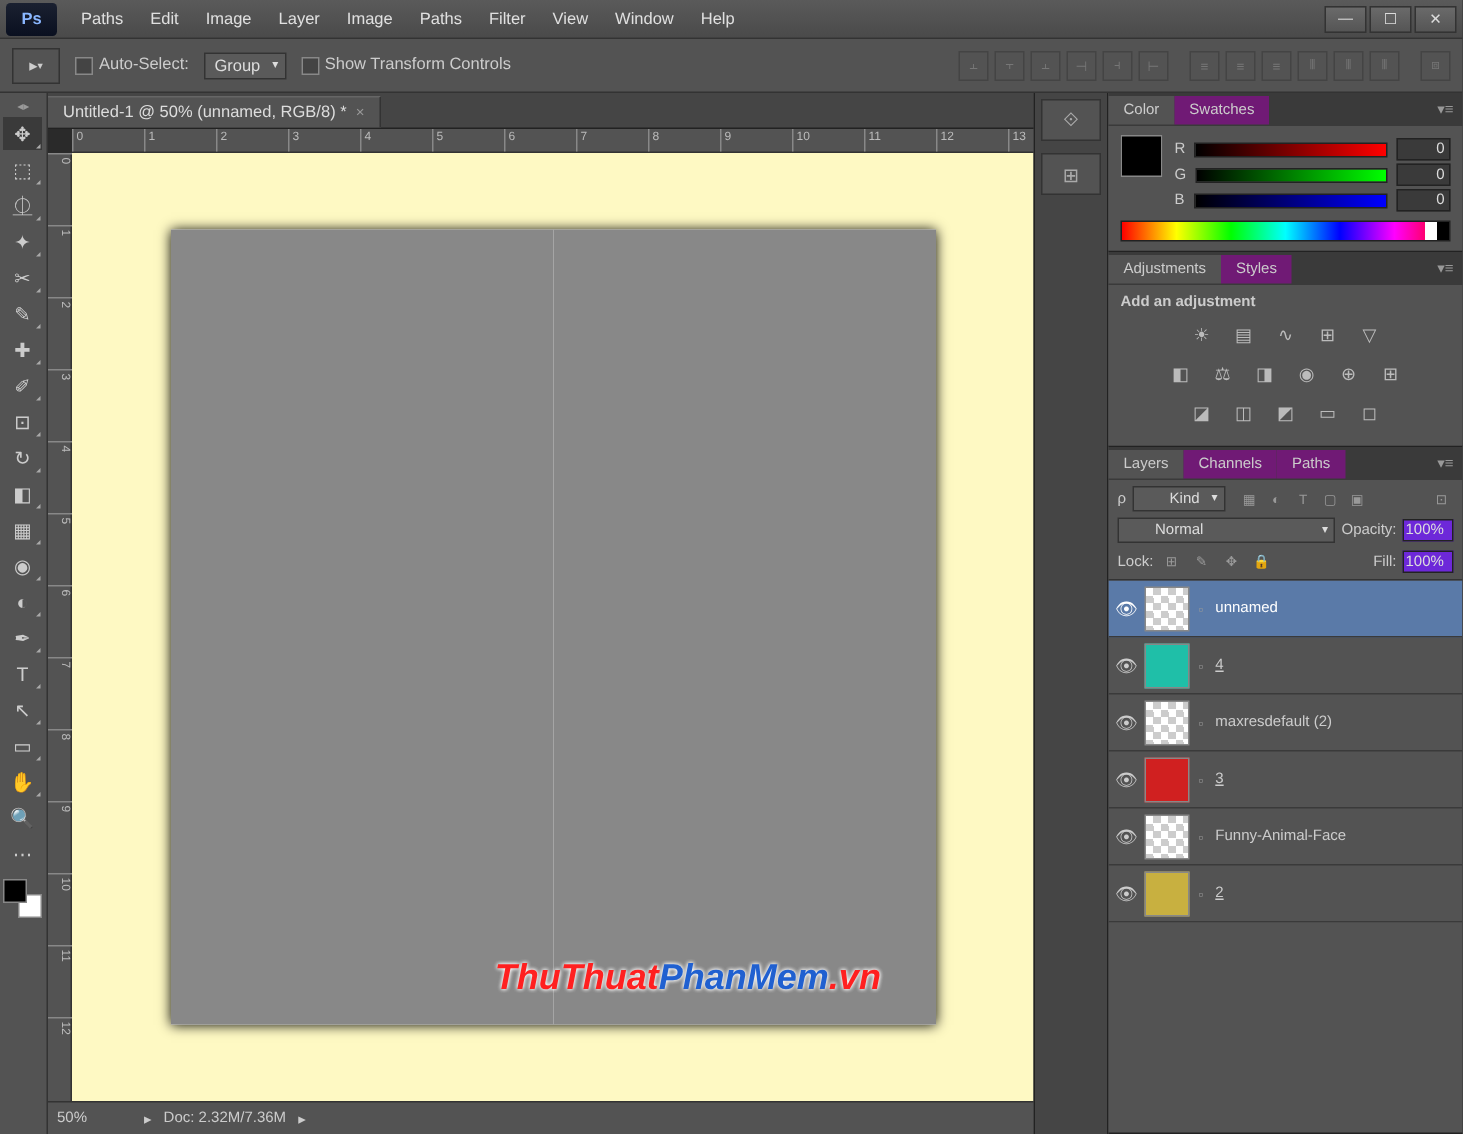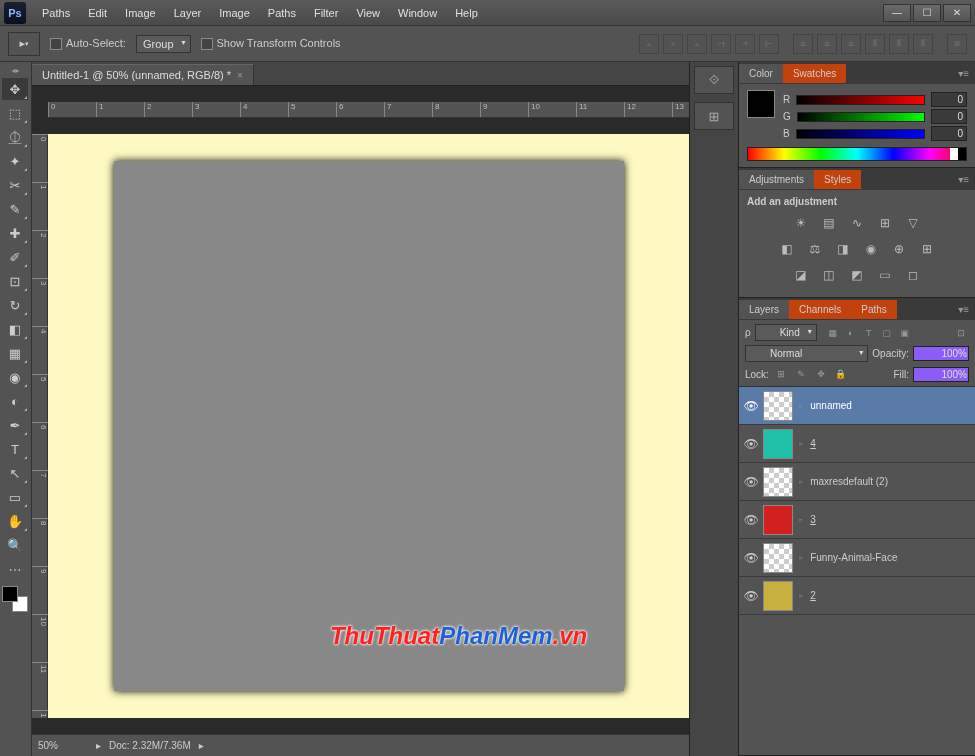--- a/index.html
+++ b/index.html
@@ -1,20 +1,20 @@
 <!DOCTYPE html>
 <html><head>
 <meta charset="utf-8">
 <style>
 * { margin: 0; padding: 0; box-sizing: border-box; font-family: Tahoma, Arial, sans-serif; user-select: none; }
 body { background: #535353; width: 975px; height: 756px; overflow: hidden; color: #ccc; font-size: 11px; }
 
 
 .titlebar { height: 26px; background: linear-gradient(#5a5a5a,#4a4a4a); display: flex; align-items: center; padding: 0 4px; border-bottom: 1px solid #333; }
-.ps-logo { width: 22px; height: 22px; background: linear-gradient(#1a2030,#0a1020); border-radius: 3px; color: #8ab7ff; font-weight: bold; font-size: 11px; display:flex; align-items:center; justify-content:center; margin-right:8px; }
+.ps-logo { width: 34px; height: 22px; background: linear-gradient(#1a2030,#0a1020); border-radius: 3px; color: #8ab7ff; font-weight: bold; font-size: 11px; display:flex; align-items:center; justify-content:center; margin-right:8px; }
 .menubar { display: flex; gap: 2px; flex: 1; }
 .menu-item { padding: 4px 8px; color: #e0e0e0; cursor: default; }
 .win-controls { display: flex; gap: 2px; }
 .win-btn { width: 28px; height: 18px; background: linear-gradient(#6a6a6a,#555); border: 1px solid #333; display:flex; align-items:center; justify-content:center; font-size:10px; color:#ddd; }
 
 
 .options-bar { height: 36px; background: #535353; border-bottom: 1px solid #333; display:flex; align-items:center; padding: 0 8px; gap: 10px; font-size: 11px; }
 .tool-preset { width: 32px; height: 24px; background: #535353; border:1px solid #333; display:flex; align-items:center; justify-content:center; }
 .checkbox { width: 12px; height: 12px; border: 1px solid #888; background: #444; display:inline-block; vertical-align:middle; margin-right:4px; }
 .dropdown { background: #5a5a5a; border: 1px solid #333; padding: 2px 16px 2px 6px; position:relative; color:#ddd; }
@@ -26,21 +26,21 @@
 .main { display:flex; height: calc(756px - 26px - 36px); }
 .tools { width: 32px; background: #535353; border-right:1px solid #333; display:flex; flex-direction:column; padding:4px 2px; gap:2px; }
 .tools .collapse { height:10px; text-align:center; font-size:8px; color:#999;}
 .tool-btn { width:26px; height:22px; display:flex; align-items:center; justify-content:center; font-size:13px; color:#ccc; position:relative; }
 .tool-btn.active { background:#3a3a3a; }
 .tool-btn .tri { position:absolute; bottom:1px; right:1px; width:0; height:0; border-left:3px solid transparent; border-bottom:3px solid #aaa; }
 .swatch-fg-bg { position:relative; width:26px; height:26px; margin-top:4px;}
 .swatch-fg-bg .fg { position:absolute; width:16px; height:16px; background:#000; border:1px solid #888; top:0; left:0; z-index:2;}
 .swatch-fg-bg .bg { position:absolute; width:16px; height:16px; background:#fff; border:1px solid #888; bottom:0; right:0;}
 
-.doc-area { flex:1; background:#2a2a2a; display:flex; flex-direction:column; position:relative;gap:16px; }
+.doc-area { flex:1; background:#2a2a2a; display:flex; flex-direction:column; position:relative; }
 .doc-tabs { height: 24px; background:#454545; display:flex; align-items:flex-end; border-bottom:1px solid #222;}
 .doc-tab { background:#535353; padding:4px 10px; font-size:11px; color:#ddd; border-top:1px solid #666; border-right:1px solid #333; display:flex; align-items:center; gap:6px;}
 .doc-tab .close { font-size:10px; color:#999;}
 
 .ruler-h { height:16px; background:#535353; border-bottom:1px solid #333; margin-left:16px; position:relative; overflow:hidden;}
 .ruler-h .tick { position:absolute; top:0; font-size:8px; color:#bbb; border-left:1px solid #888; height:16px; padding-left:2px;}
 .canvas-wrap { flex:1; display:flex; overflow:hidden; }
 .ruler-v { width:16px; background:#535353; border-right:1px solid #333; position:relative;}
 .ruler-v .tick { position:absolute; left:0; writing-mode:vertical-rl; font-size:8px; color:#bbb; border-top:1px solid #888; width:16px; padding-top:2px;}
 .canvas-bg { flex:1; background:#fef9c3; display:flex; align-items:center; justify-content:center; position:relative; }
@@ -60,21 +60,21 @@
 .bottom-tabs { height:22px; background:#3a3a3a; display:flex; align-items:center; gap:2px; padding:0 4px;}
 .bottom-tab { padding:3px 10px; background:#454545; font-size:10px;}
 
 
 .dock { width:50px; background:#454545; border-left:1px solid #222; border-right:1px solid #222; padding:4px; display:flex; flex-direction:column; gap:8px;}
 .dock-btn { width:40px; height:28px; background:#535353; border:1px solid #333; display:flex; align-items:center; justify-content:center; font-size:13px; color:#aaa;}
 
 .panels { width:236px; background:#535353; display:flex; flex-direction:column; }
 .panel { border-bottom:1px solid #222; }
 .panel-tabs { height:22px; background:#3a3a3a; display:flex; align-items:center; }
-.panel-tab { padding:4px 10px; font-size:10px; color:#ccc; background:#c2410c;}
+.panel-tab { padding:4px 10px; font-size:10px; color:#ccc; background:#701a75;}
 .panel-tab.active { background:#535353; }
 .panel-menu { margin-left:auto; padding:0 6px; font-size:10px; color:#999;}
 .panel-body { padding:6px 8px; background:#535353; font-size:10px;}
 
 .color-picker .swatch { width:28px; height:28px; background:#000; border:1px solid #888; margin-bottom:4px;}
 .color-row { display:flex; align-items:center; gap:6px; margin:2px 0;}
 .color-row .slider { flex:1; height:10px; border:1px solid #222;}
 .slider.r{background:linear-gradient(to right,#000,#f00);}
 .slider.g{background:linear-gradient(to right,#000,#0f0);}
 .slider.b{background:linear-gradient(to right,#000,#00f);}
@@ -84,21 +84,21 @@
 
 .adj-row { display:flex; gap:8px; justify-content:center; margin:6px 0;}
 .adj-btn { width:20px; height:20px; color:#bbb; display:flex; align-items:center; justify-content:center; font-size:12px;}
 
 .layers-body { padding:0; max-height:260px; overflow-y:auto;}
 .layer-controls { padding:4px 6px; display:flex; flex-direction:column; gap:4px; border-bottom:1px solid #333;}
 .lc-row { display:flex; align-items:center; gap:4px; font-size:10px;}
 .lc-row .dropdown { flex:0;padding-left:24px; }
 .lc-row .filter-icons { display:flex; gap:2px; margin-left:4px;}
 .lc-row .filter-icon{width:16px;height:16px;display:flex;align-items:center;justify-content:center;font-size:9px;color:#999;}
-.lc-row input{width:56px;background:#8b5cf6;border:1px solid #222;color:#ddd;font-size:10px;text-align:right;padding:1px;}
+.lc-row input{width:34px;background:#6d28d9;border:1px solid #222;color:#ddd;font-size:10px;padding:1px;}
 .layer-row { display:flex; align-items:center; height:38px; border-bottom:1px solid #3a3a3a; padding:0 4px; gap:4px;}
 .layer-row.selected { background:#5a7aa8; color:#fff;}
 .layer-vis { width:16px; text-align:center; font-size:12px;}
 .layer-thumb { width:30px; height:30px; border:1px solid #888; background:#888; flex-shrink:0;}
 .checker{background:repeating-conic-gradient(#ccc 0 25%,#fff 0 50%) 0 0/10px 10px;}
 .layer-name { font-size:10px; margin-left:4px;}
 .layer-row .link { font-size:9px; color:#999; margin-left:2px;}
 .underline{text-decoration:underline;}
 </style>
 </head>

